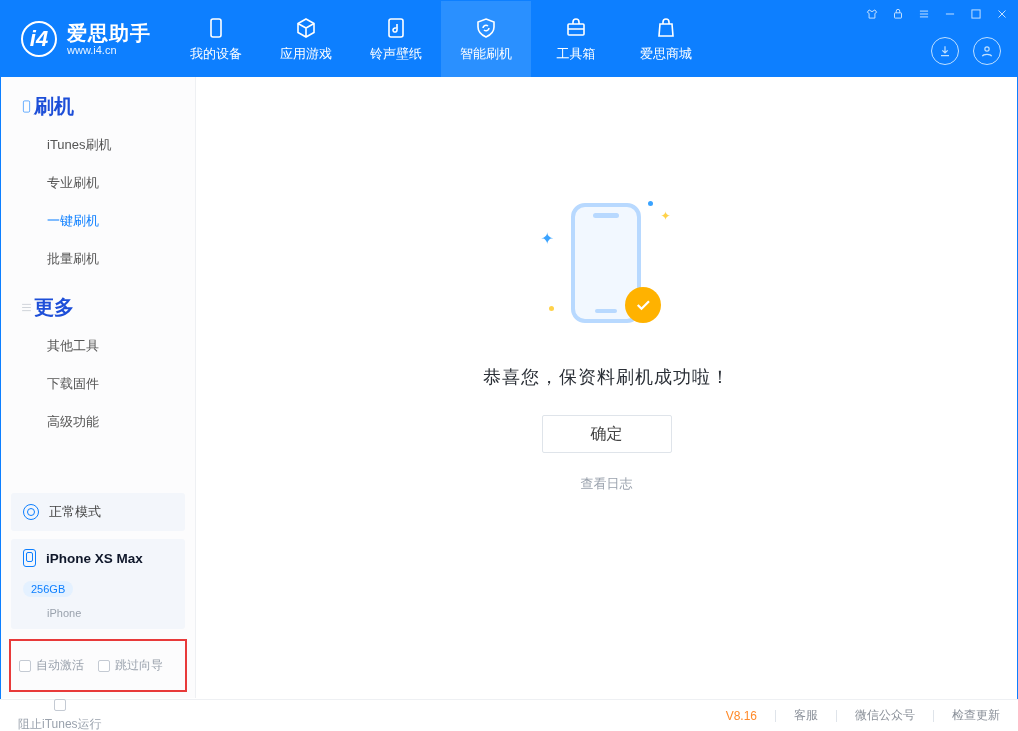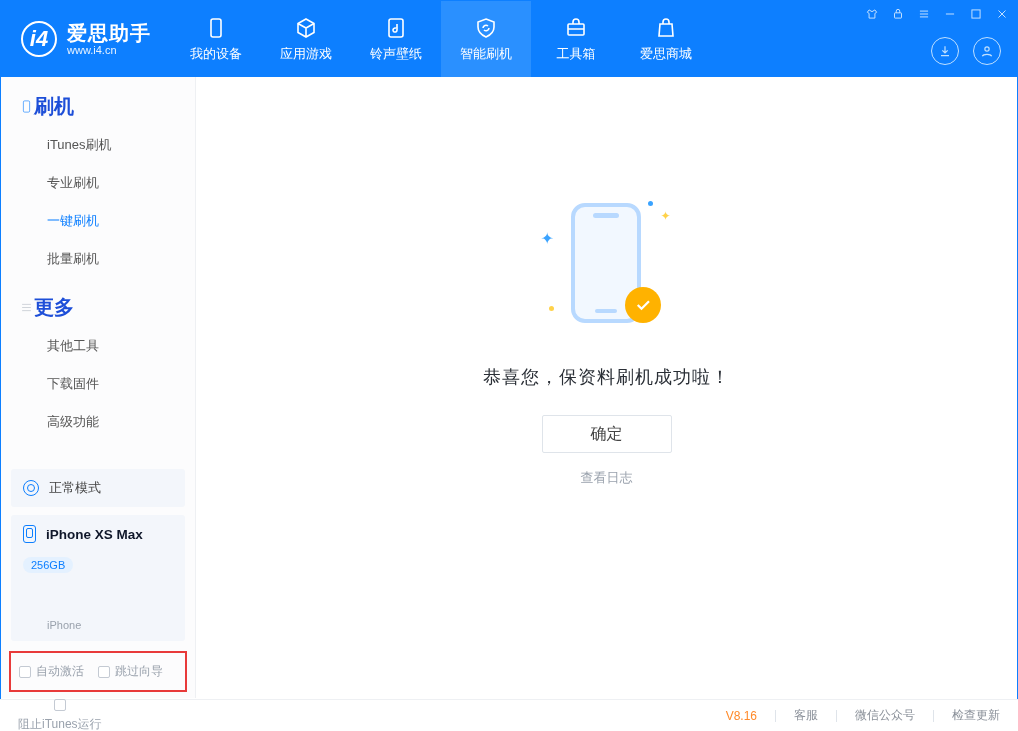--- a/index.html
+++ b/index.html
@@ -39,45 +39,45 @@
 .sb-item.active { color: #0d7fff; }
 
 .device-box { margin: 8px 10px 0; background: #f3f6fb; border-radius: 3px; padding: 10px 12px; display: flex; align-items: center; gap: 10px; font-size: 13px; color: #444; }
 .device-box .dot-icon { width: 16px; height: 16px; border: 1.6px solid #0d7fff; border-radius: 50%; position: relative; }
 .device-box .dot-icon::after { content: ""; position: absolute; inset: 3px; border: 1.6px solid #0d7fff; border-radius: 50%; }
 .device-box.phone { flex-wrap: wrap; }
 .device-box.phone .dot-icon { border-radius: 3px; width: 13px; height: 18px; }
 .device-box.phone .dot-icon::after { inset: 2px 2px 4px; border-radius: 2px; border-width: 1.4px; }
 .device-name { font-weight: 600; font-size: 13.5px; color: #0f172a; width: 100%; padding-left: 0; }
 .device-cap { display: inline-block; margin-top: 4px; background: #e4f1ff; color: #0d7fff; font-size: 11px; padding: 2px 8px; border-radius: 10px; }
-.device-sub { margin-left: 24px; font-size: 11px; color: #9aa2ad; width: 100%; margin-top: 36px; }
+.device-sub { margin-left: 24px; font-size: 11px; color: #9aa2ad; width: 100%; }
 
 .sidebar-bottom { margin-top: auto; }
-.redbox { margin: 10px 8px 6px; border: 2px solid #e83a3a; padding: 10px 8px; display: flex; gap: 14px; align-items: center; }
+.redbox { margin: 10px 8px 6px; border: 2px solid #e83a3a; padding: 16px 8px; display: flex; gap: 14px; align-items: center; }
 .chk { display: flex; align-items: center; gap: 5px; font-size: 12px; color: #9aa2ad; cursor: pointer; }
 .chk-box { width: 12px; height: 12px; border: 1px solid #c4cad3; border-radius: 2px; background: #fff; }
 
 
 .main { flex: 1; display: flex; flex-direction: column; align-items: center; justify-content: flex-start; padding-top: 120px; }
 .illust { position: relative; width: 160px; height: 140px; }
 .phone-shape { position: absolute; left: 44px; top: 6px; width: 70px; height: 120px; border: 4px solid #b8d9ff; border-radius: 14px; background: #f2f8ff; }
 .phone-shape::before { content: ""; position: absolute; top: 6px; left: 50%; transform: translateX(-50%); width: 26px; height: 5px; background: #b8d9ff; border-radius: 3px; }
 .phone-shape::after { content: ""; position: absolute; bottom: 6px; left: 50%; transform: translateX(-50%); width: 22px; height: 4px; background: #b8d9ff; border-radius: 3px; }
 .check-badge { position: absolute; right: 26px; bottom: 14px; width: 36px; height: 36px; background: #ffb200; border-radius: 50%; display: flex; align-items: center; justify-content: center; }
 .check-badge svg { width: 18px; height: 18px; stroke: #fff; stroke-width: 3; fill: none; }
 .spark { position: absolute; color: #3aa3ff; font-size: 16px; }
 .spark.s1 { left: 14px; top: 32px; }
 .spark.s2 { right: 16px; top: 12px; color: #ffd24a; font-size: 12px; }
 .dot { position: absolute; width: 5px; height: 5px; background: #ffd24a; border-radius: 50%; }
 .dot.d1 { left: 22px; bottom: 26px; }
 .dot.d2 { right: 34px; top: 4px; background: #3aa3ff; }
 
 .success-text { margin-top: 28px; font-size: 18px; color: #2a2f36; letter-spacing: 1px; }
 .ok-btn { margin-top: 26px; width: 130px; height: 38px; border: 1px solid #dfe4ea; background: #fff; font-size: 16px; color: #444; cursor: pointer; border-radius: 2px; }
-.log-link { margin-top: 16px; font-size: 13px; color: #9aa2ad; cursor: pointer; }
+.log-link { margin-top: 22px; font-size: 13px; color: #9aa2ad; cursor: pointer; }
 
 
 .status { position: absolute; bottom: 0; left: 0; right: 0; height: 32px; border-top: 1px solid #eef0f3; display: flex; align-items: center; padding: 0 18px; font-size: 12px; color: #9aa2ad; background: #fff; }
 .status .chk { color: #9aa2ad; flex-direction: column; }
 .status-right { margin-left: auto; display: flex; align-items: center; gap: 18px; }
 .status-right .sep { width: 1px; height: 12px; background: #dfe4ea; }
 .status-link { color: #8a9099; cursor: pointer; }
 .version { color: #ff8a2a; }
 </style>
 </head>

